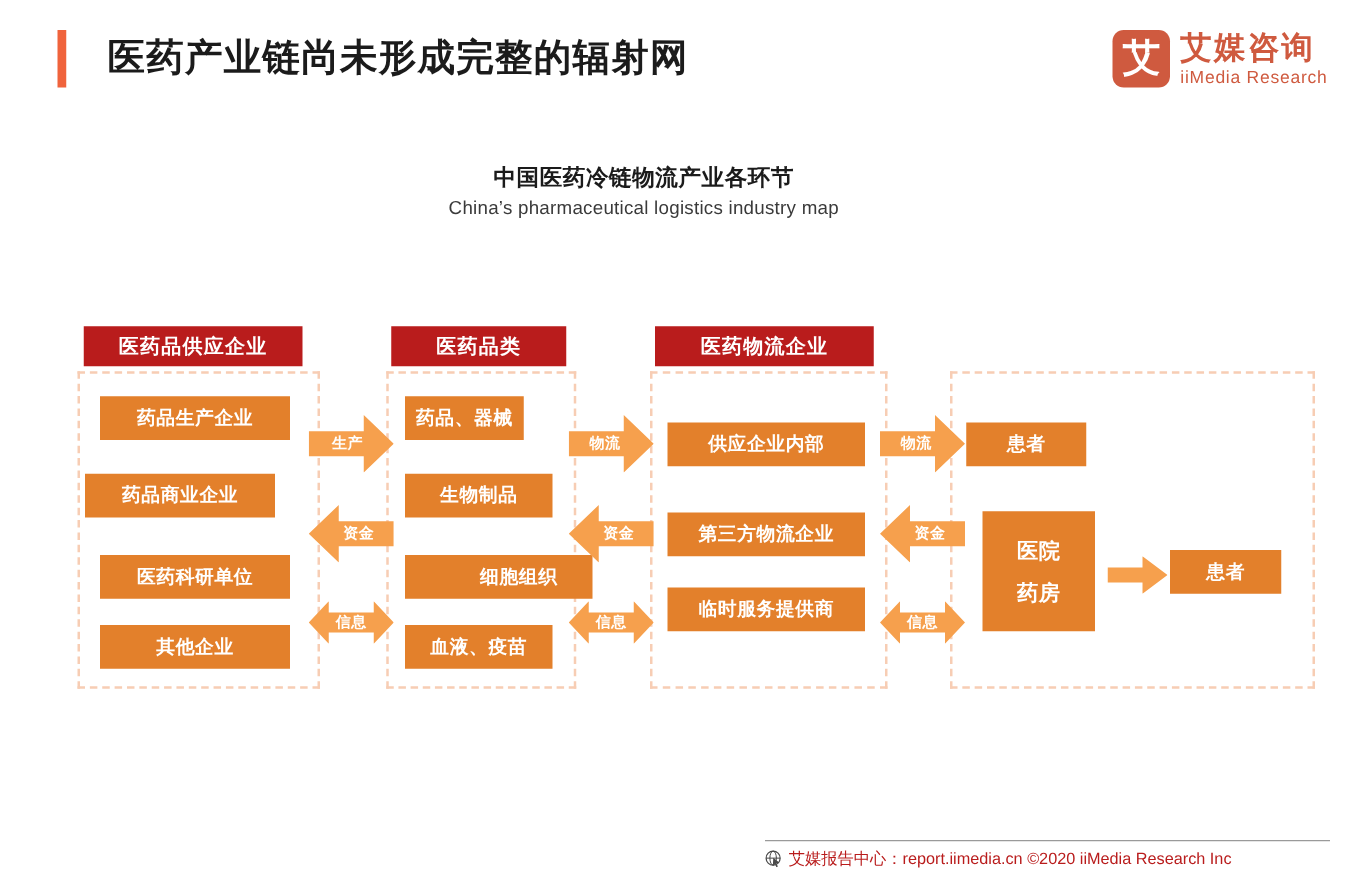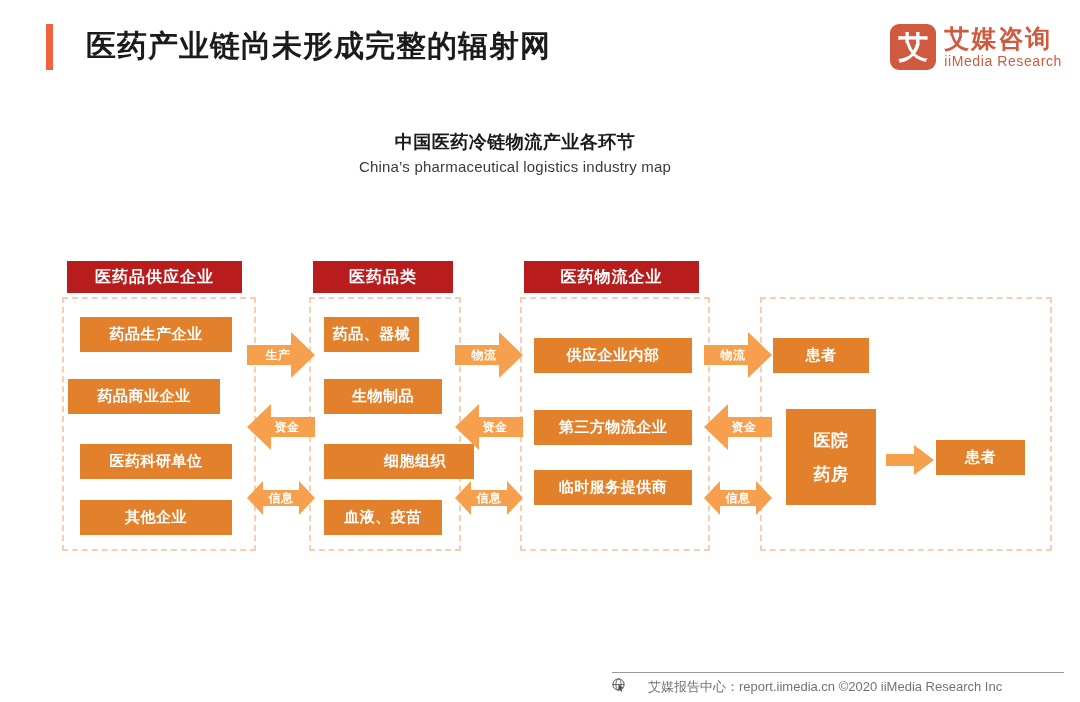--- a/index.html
+++ b/index.html
@@ -62,22 +62,22 @@
   .arrow-label{
     position:absolute;color:#ffffff;font-size:12px;font-weight:700;
     white-space:nowrap;letter-spacing:.5px;
     left:50%;top:50%;transform:translate(-50%,-50%);
   }
 
   
   .footer-rule{position:absolute;left:612px;top:672px;width:452px;height:1px;background:#9a9a9a;}
   .footer{
     position:absolute;left:612px;top:678px;
-    display:flex;align-items:flex-start;gap:22px;
-    font-size:13px;color:#737373;white-space:nowrap;
+    display:flex;align-items:center;gap:5px;
+    font-size:13px;color:#b91c1c;white-space:nowrap;
   }
   .globe-icon{width:14px;height:14px;flex:0 0 14px;}
 </style>
 </head>
 <body>
 
 <div class="header">
   <div class="accent-bar"></div>
   <div class="page-title">医药产业链尚未形成完整的辐射网</div>
 

